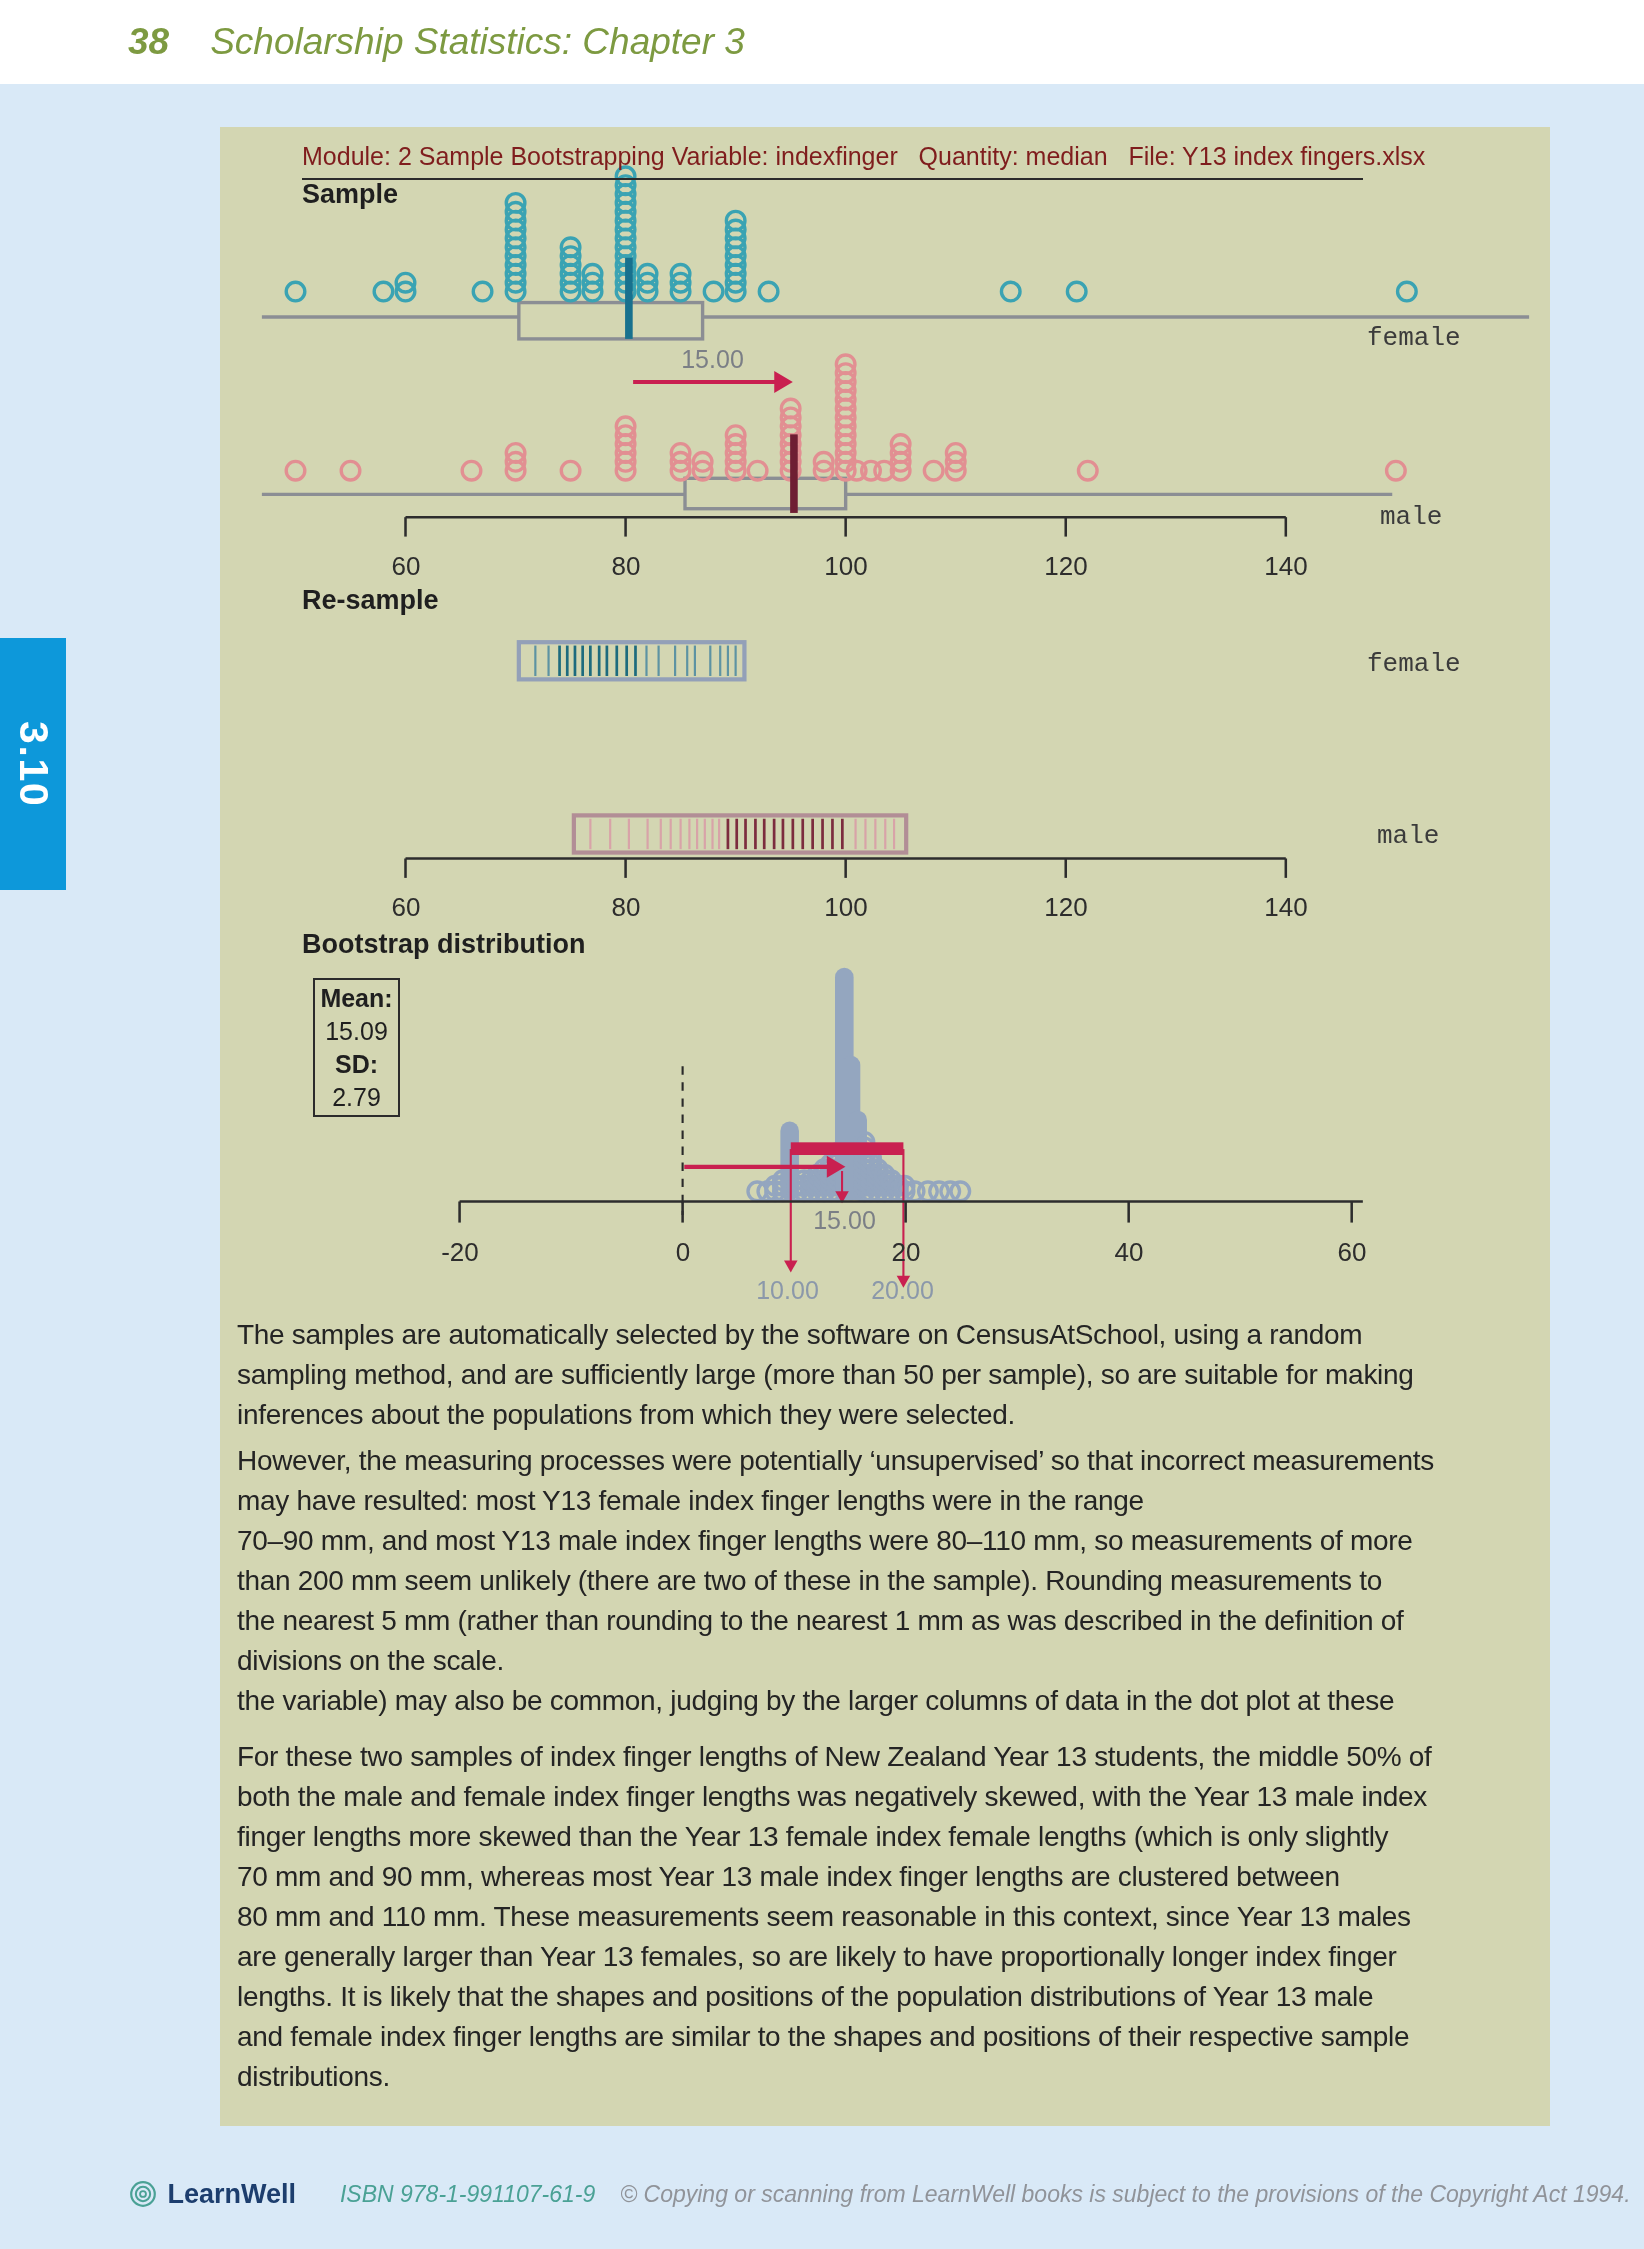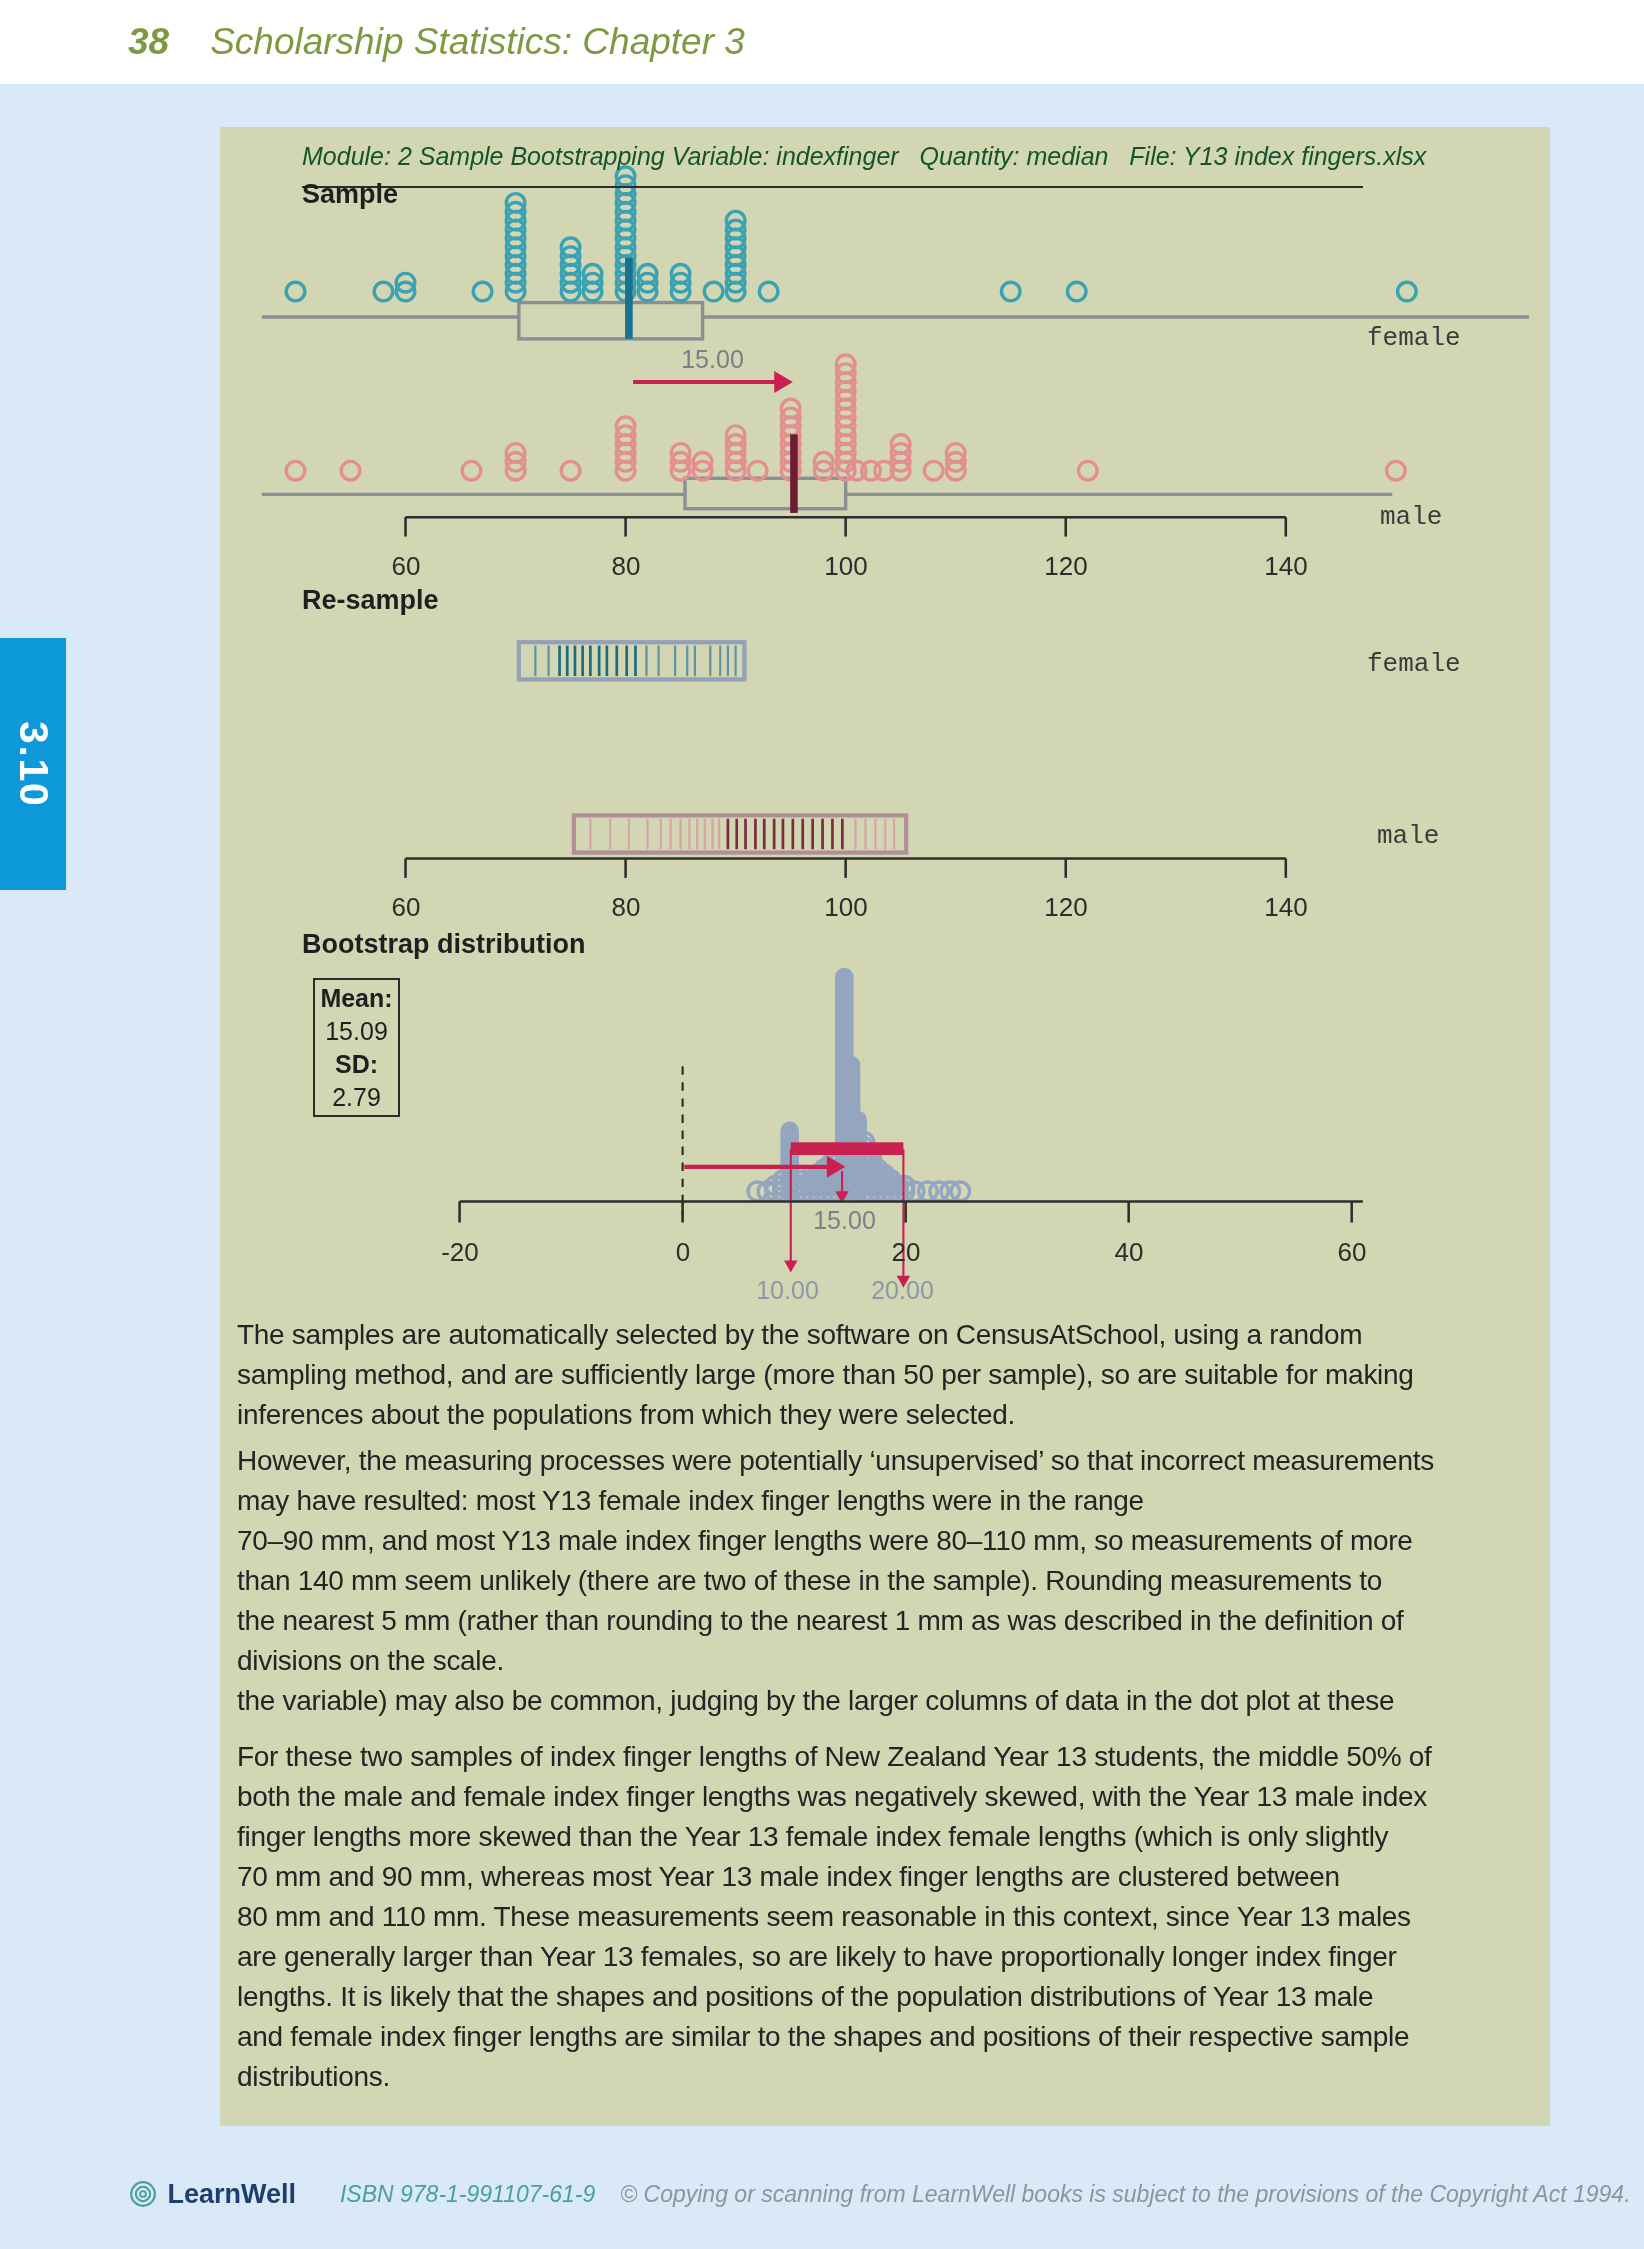--- a/index.html
+++ b/index.html
@@ -7,22 +7,22 @@
         font-family:"Liberation Sans",sans-serif;color:#222;}
   .header-band{position:absolute;left:0;top:0;width:1644px;height:84px;background:#ffffff;
         display:flex;align-items:center;}
   .header-num{font-style:italic;font-weight:bold;font-size:37px;color:#7d9a41;margin-left:128px;}
   .header-title{font-style:italic;font-size:37px;color:#7d9a41;margin-left:41px;}
   .side-tab{position:absolute;left:0;top:638px;width:66px;height:252px;background:#0d98da;
         display:flex;align-items:center;justify-content:center;}
   .side-tab span{writing-mode:vertical-rl;color:#ffffff;font-weight:bold;font-size:41px;letter-spacing:1.7px;}
   .panel{position:absolute;left:220px;top:127px;width:1330px;height:1999px;background:#d3d6b2;}
   .abs{position:absolute;}
-  .module-line{left:302px;top:142px;width:1061px;font-size:25px;font-style:italic;color:#14532d;
-        border-bottom:2.5px solid #2b2b2b;padding-bottom:15px;white-space:pre;}
+  .module-line{left:302px;top:142px;width:1061px;font-size:25px;color:#7f1d1d;
+        border-bottom:2.5px solid #2b2b2b;padding-bottom:7px;white-space:pre;}
   .section-h{font-size:27px;font-weight:bold;color:#1f1f1f;}
   .grp-label{font-size:26px;color:#3b3b3b;font-family:Liberation Mono, monospace;}
   .gray-val{font-size:25px;color:#7b7f86;text-align:center;}
   .slate-val{font-size:25px;color:#8b98aa;text-align:center;}
   .tick-label{position:absolute;width:76px;text-align:center;font-size:26px;color:#2d2d2d;}
   .stats-box{left:313px;top:978px;width:83px;height:135px;border:2.5px solid #2b2b2b;
         display:flex;flex-direction:column;justify-content:center;text-align:center;
         font-size:25px;line-height:33px;color:#1f1f1f;}
   .stats-box .b{font-weight:bold;}
   .para{left:237px;width:1305px;font-size:28px;line-height:40px;color:#242424;letter-spacing:-0.3px;}
@@ -388,21 +388,21 @@
 
   <div class="abs para" id="para-1" style="top:1315px;">
       <div>The samples are automatically selected by the software on CensusAtSchool, using a random</div>
       <div>sampling method, and are sufficiently large (more than 50 per sample), so are suitable for making</div>
       <div>inferences about the populations from which they were selected.</div>
     </div>
   <div class="abs para" id="para-2" style="top:1441px;">
       <div>However, the measuring processes were potentially ‘unsupervised’ so that incorrect measurements</div>
       <div>may have resulted: most Y13 female index finger lengths were in the range</div>
       <div>70–90 mm, and most Y13 male index finger lengths were 80–110 mm, so measurements of more</div>
-      <div>than 140 mm seem unlikely (there are two of these in the sample). Rounding measurements to</div>
+      <div>than 200 mm seem unlikely (there are two of these in the sample). Rounding measurements to</div>
       <div>the nearest 5 mm (rather than rounding to the nearest 1 mm as was described in the definition of</div>
       <div>divisions on the scale.</div>
       <div>the variable) may also be common, judging by the larger columns of data in the dot plot at these</div>
     </div>
   <div class="abs para" id="para-3" style="top:1737px;">
       <div>For these two samples of index finger lengths of New Zealand Year 13 students, the middle 50% of</div>
       <div>both the male and female index finger lengths was negatively skewed, with the Year 13 male index</div>
       <div>finger lengths more skewed than the Year 13 female index female lengths (which is only slightly</div>
       <div>70 mm and 90 mm, whereas most Year 13 male index finger lengths are clustered between</div>
       <div>80 mm and 110 mm. These measurements seem reasonable in this context, since Year 13 males</div>

